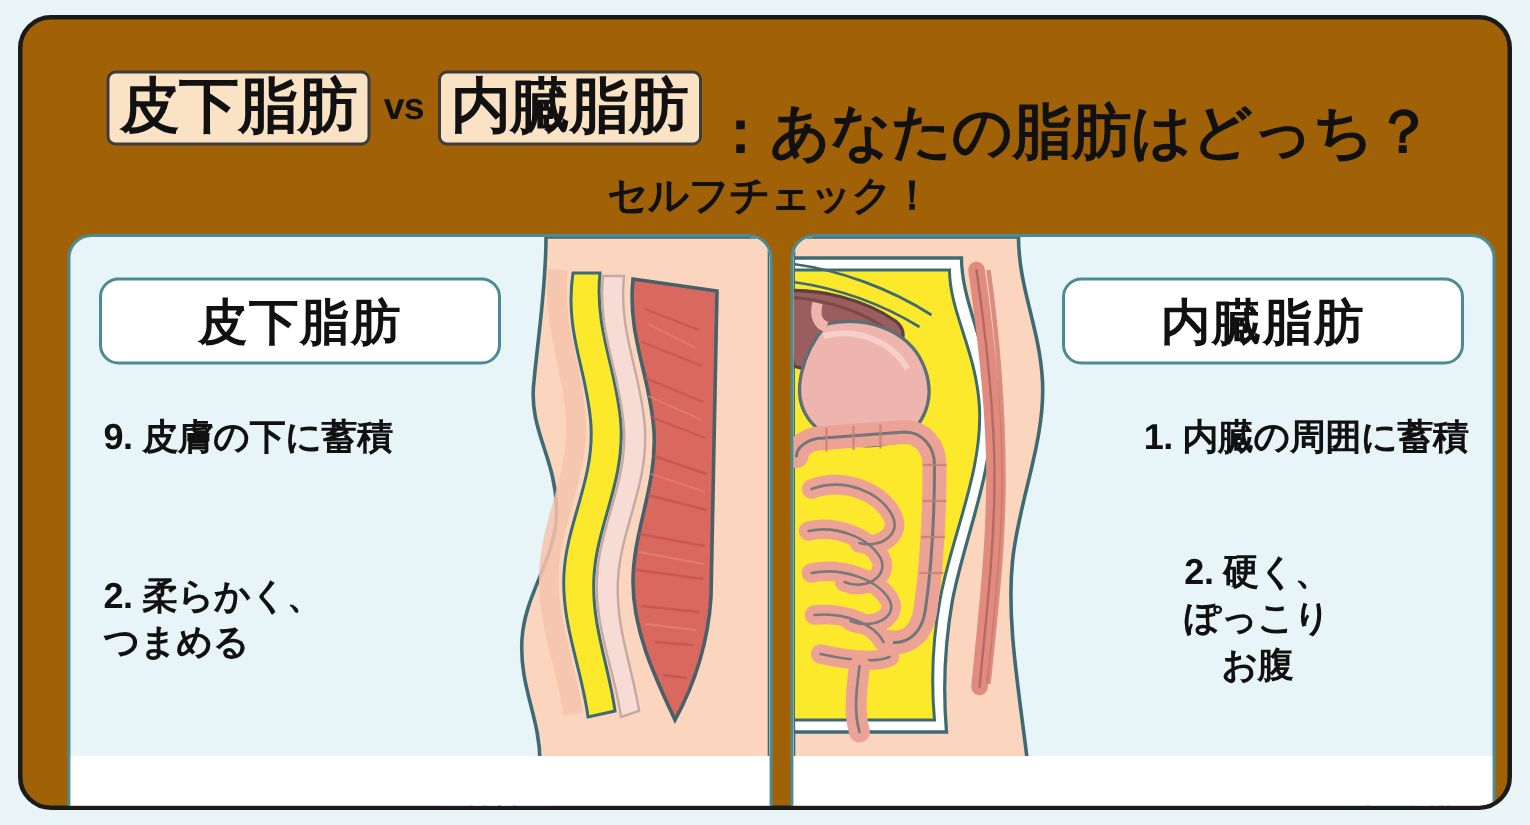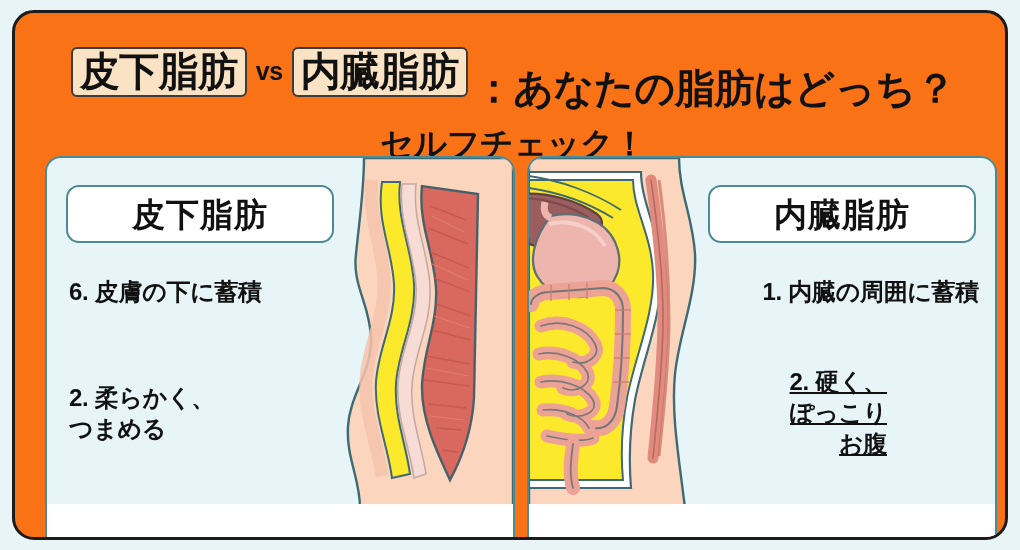--- a/index.html
+++ b/index.html
@@ -6,39 +6,39 @@
   body{
     width:1020px;height:550px;overflow:hidden;
     background:#e9f4f7;
     font-family:"Liberation Sans","DejaVu Sans",sans-serif;
   }
   #root{position:relative;width:1020px;height:550px;}
 
   
   .outer-card{
     position:absolute;left:12px;top:10px;width:996px;height:530px;
-    background:#f97316;border:3px solid #1b1b1b;border-radius:22px;
+    background:#a16207;border:3px solid #1b1b1b;border-radius:22px;
     box-sizing:border-box;overflow:hidden;padding-left:36px;
   }
 
   
   .title-block{position:absolute;left:0;top:22px;width:996px;text-align:center;}
   .title-line{
     display:flex;align-items:center;justify-content:center;gap:6px;
     font-size:40px;font-weight:bold;color:#111;letter-spacing:-0.5px;
     line-height:1;white-space:nowrap;
   }
   .hl{
     background:#fae2c5;border:2.5px solid #3c3c3c;border-radius:6px;
     padding:2px 7px 4px 7px;display:inline-block;line-height:1;
   }
   .vs{font-size:25px;font-weight:bold;color:#111;padding:0 3px;}
   .title-rest{font-size:40px;font-weight:bold;color:#111;margin-top:33px;}
   .subtitle{
-    margin-top:19px;font-size:33px;font-weight:bold;color:#111;
+    margin-top:9px;font-size:27px;font-weight:bold;color:#111;
     letter-spacing:-0.5px;line-height:1;
   }
 
   
   .panel{
     position:absolute;top:143px;width:470px;height:397px;
     background:#e8f5f8;border:2.5px solid #4b8b96;border-radius:16px;
     box-sizing:border-box;overflow:hidden;
   }
   .panel-left{left:30px;}
@@ -62,21 +62,21 @@
   .panel-right .head-pill{right:19px;width:268px;}
 
   
   .bullet{
     position:absolute;font-size:24px;font-weight:bold;color:#111;
     line-height:1.30;letter-spacing:-0.3px;white-space:pre-line;
   }
   .panel-left .b1{left:22px;top:118px;}
   .panel-left .b2{left:22px;top:224px;}
   .panel-right .b1{right:16px;top:118px;text-align:left;}
-  .panel-right .b2{right:108px;top:208px;text-align:right;text-decoration:underline;}
+  .panel-right .b2{right:108px;top:208px;text-align:center;}
 
   
   .badge{position:absolute;border-radius:50%;overflow:hidden;}
   .badge-hand{left:243px;top:353px;width:82px;height:82px;background:#9ecfdf;}
   .badge-body{right:18px;top:350px;width:92px;height:92px;background:#74c189;}
 
   
   .illus{position:absolute;top:0;height:350px;overflow:hidden;}
   .illus-left{right:0;width:175px;}
   .illus-right{left:0;width:178px;}
@@ -149,21 +149,21 @@
             <path d="M88 210 L131 218"></path>
             <path d="M92 258 L126 262"></path>
           </g>
         </svg>
       </div>
 
       <div class="head-pill">
         <span>皮下脂肪</span>
       </div>
 
-      <div class="bullet b1">6. 皮膚の下に蓄積</div>
+      <div class="bullet b1">9. 皮膚の下に蓄積</div>
       <div class="bullet b2">2. 柔らかく、
 つまめる</div>
 
       <div class="badge badge-hand">
         <svg width="82" height="82" viewBox="0 0 82 82">
           <circle cx="41" cy="41" r="41" fill="#9ecfdf"></circle>
 
           <path d="M16 78 C12 62 14 48 20 40 C24 34 30 32 34 34
                    C38 36 40 42 41 48 L44 58 L38 78 Z" fill="#fbdcc6" stroke="#2c2c2c" stroke-width="2.2" stroke-linejoin="round"></path>
 

